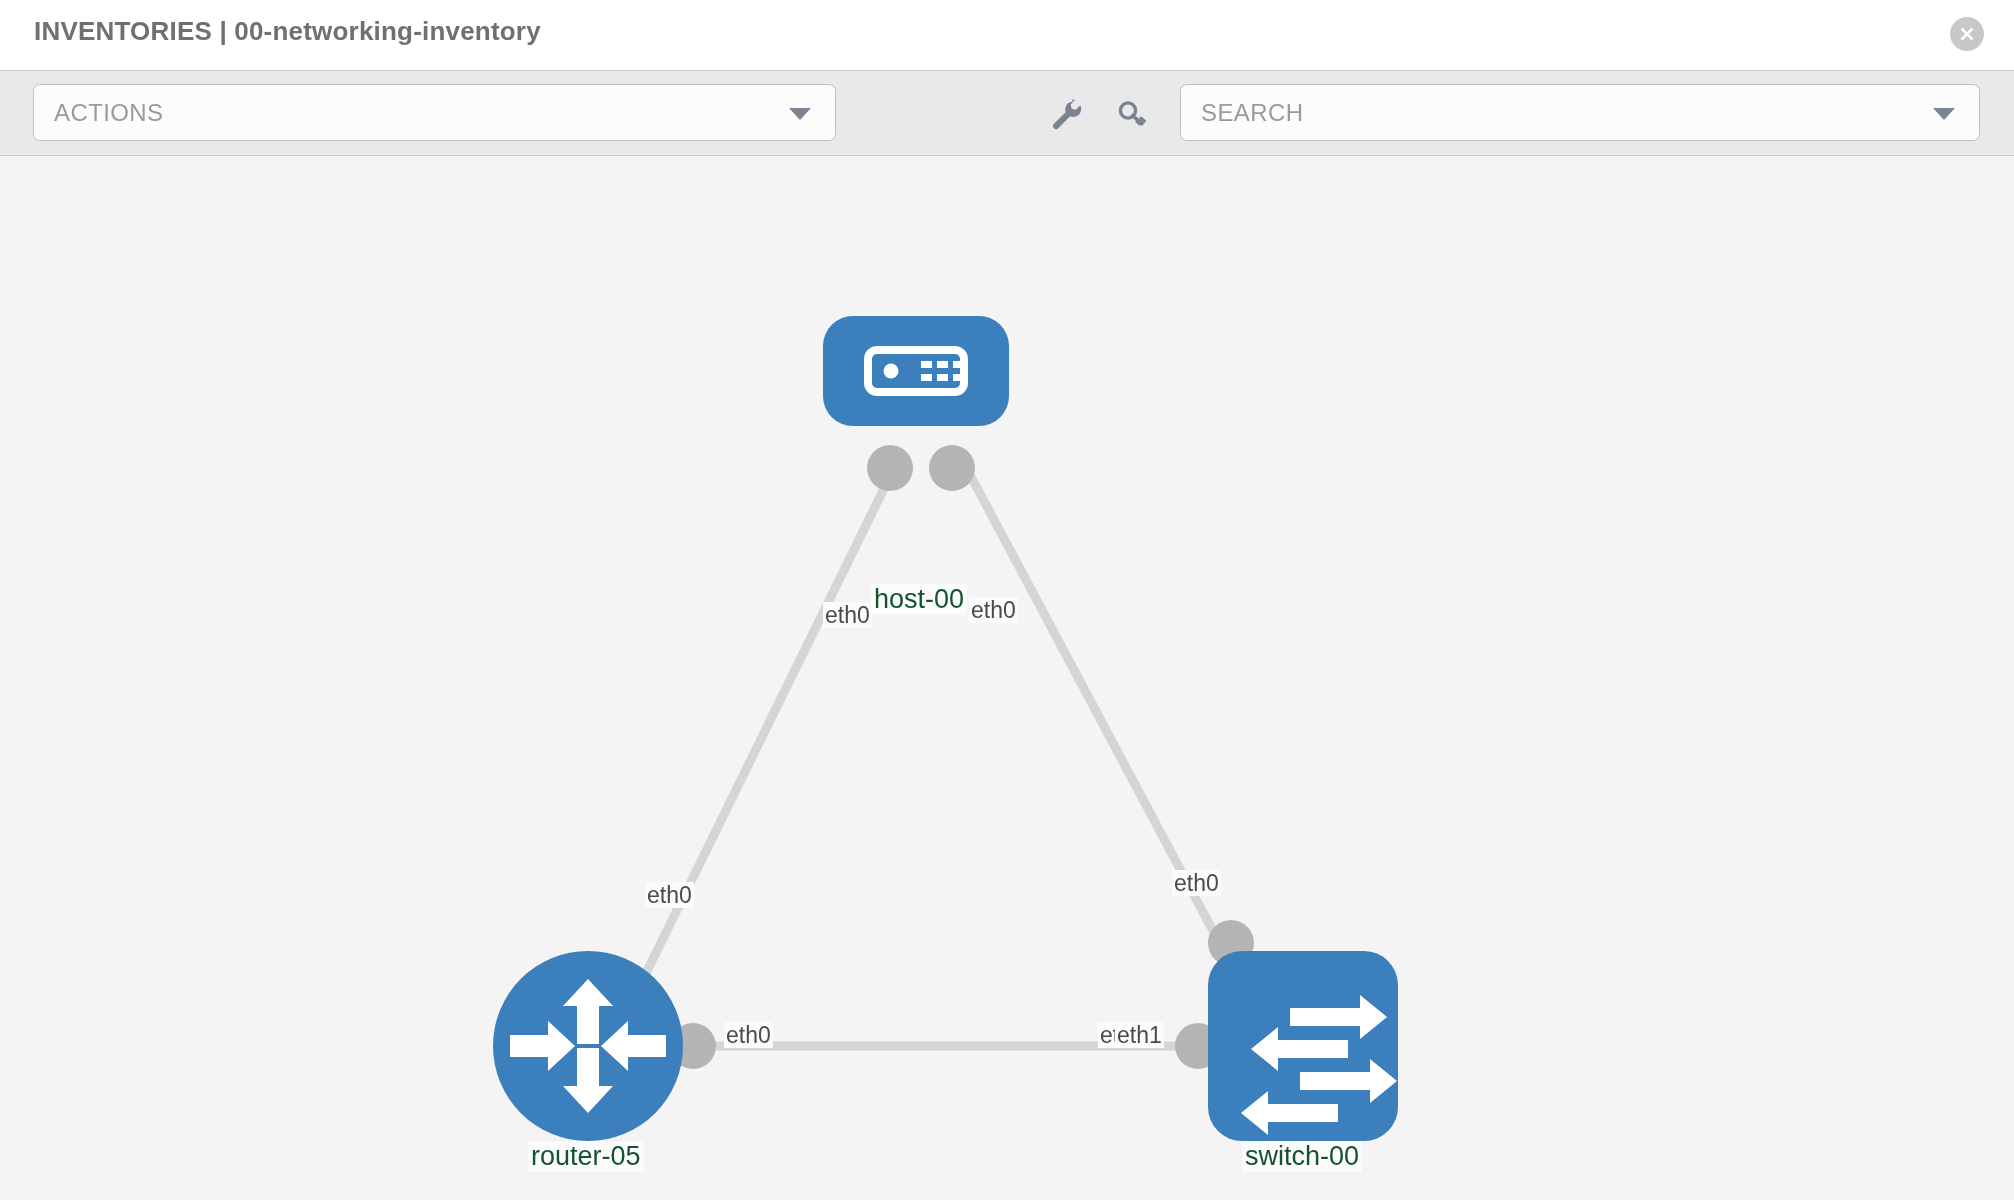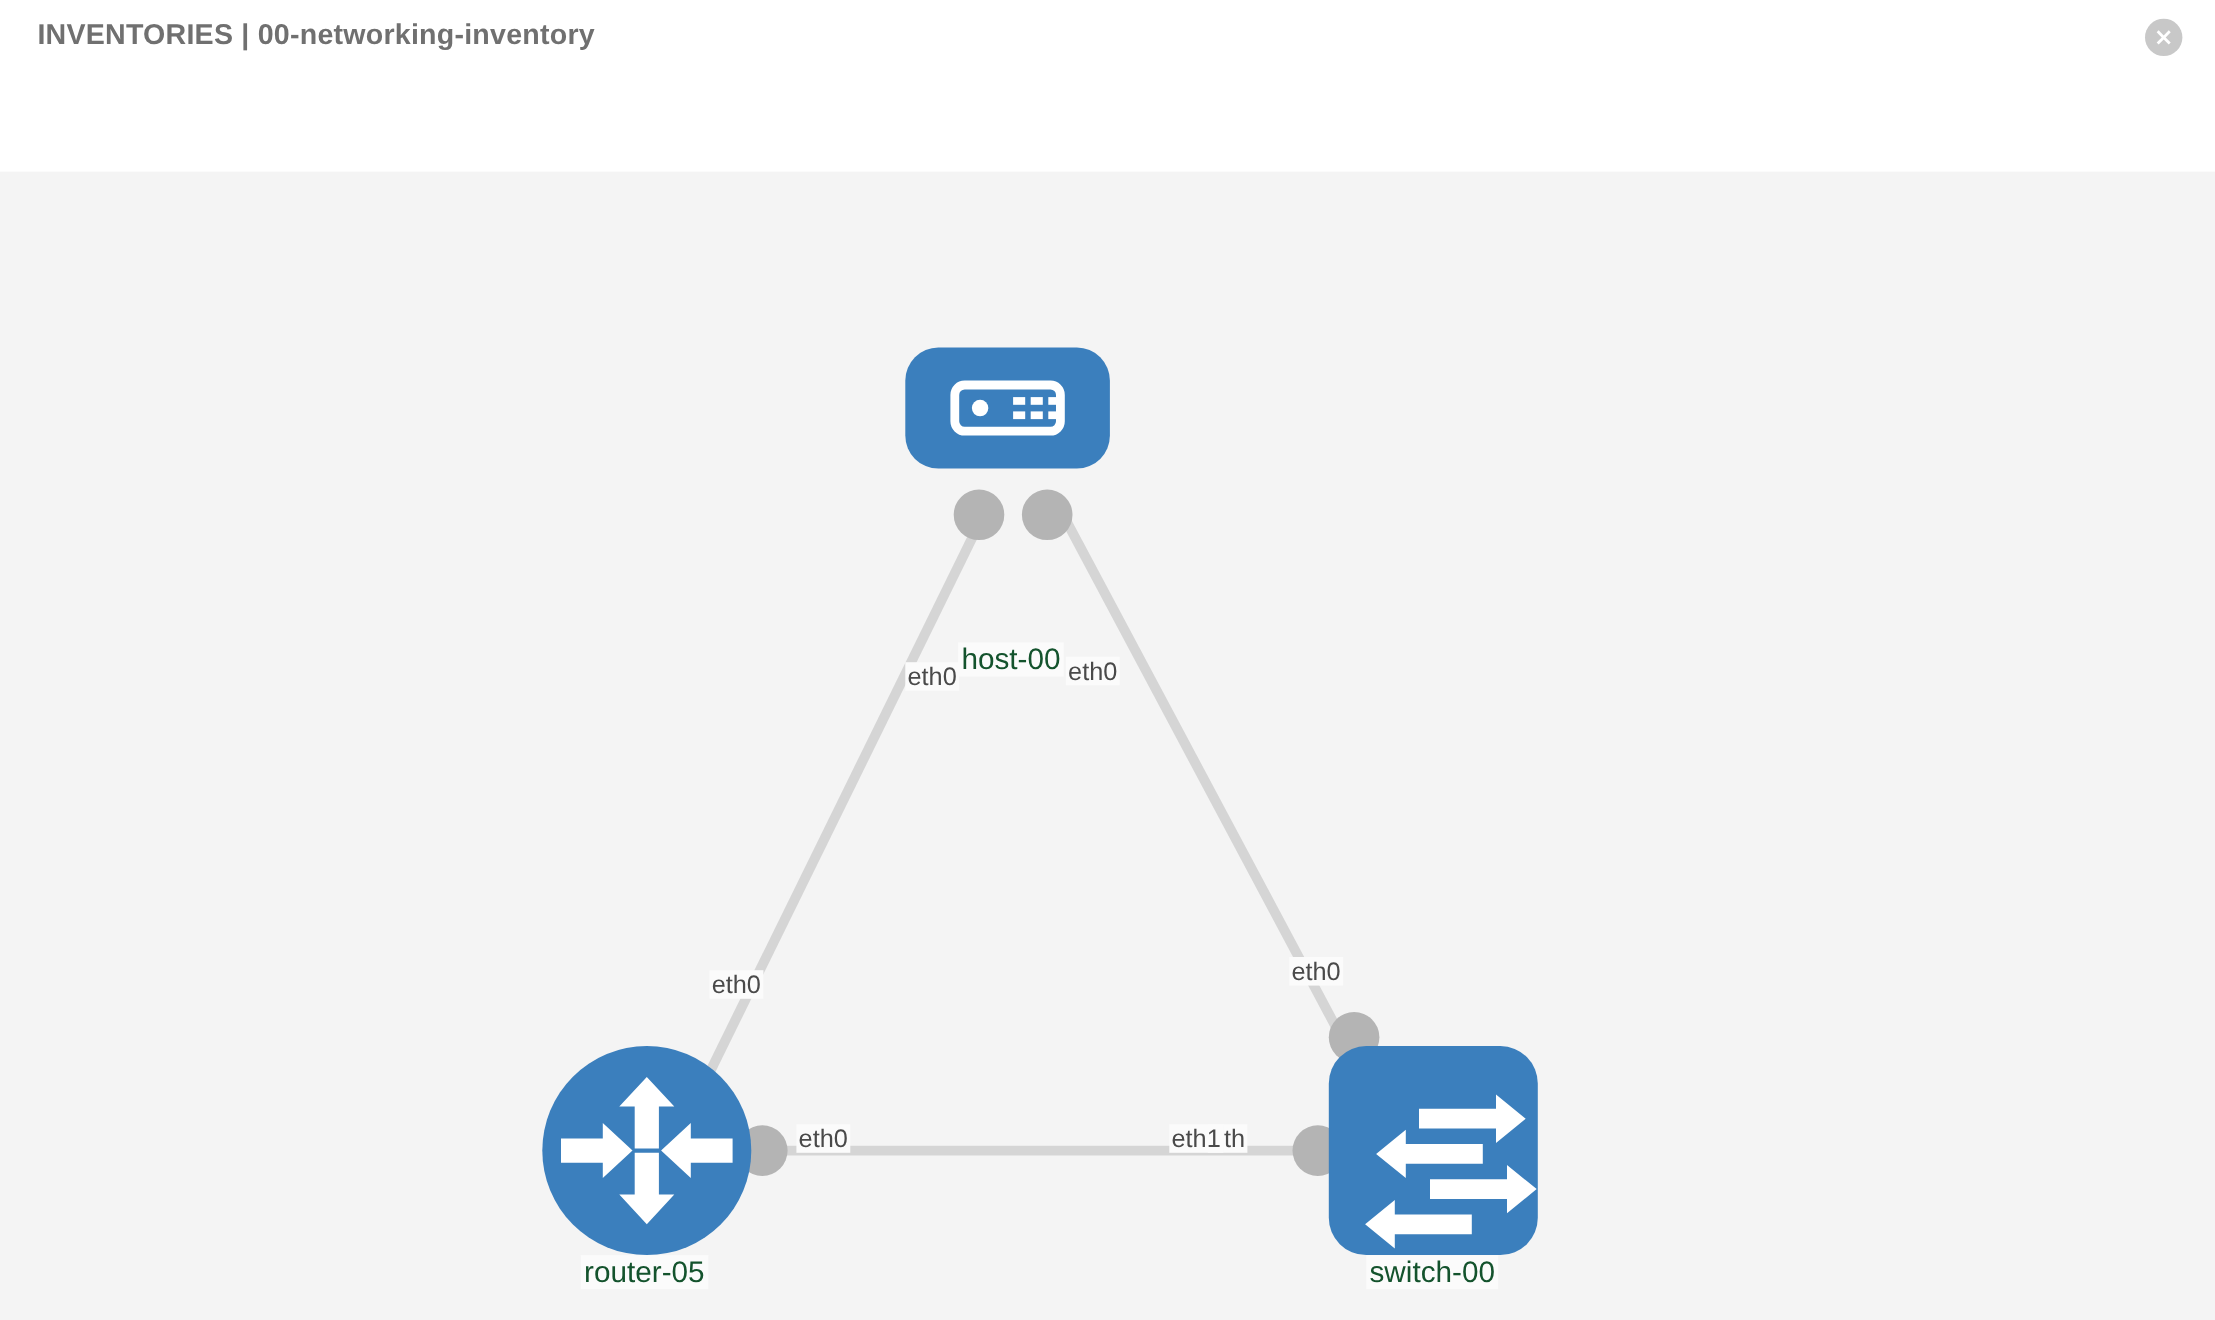--- a/index.html
+++ b/index.html
@@ -165,20 +165,51 @@
 
   <div class="header">
     <div class="header-title">INVENTORIES | 00-networking-inventory</div>
     <div class="close-btn">
       <svg width="20" height="20" viewBox="0 0 20 20" aria-hidden="true">
         <path d="M5.4 3.6 L10 8.2 L14.6 3.6 L16.4 5.4 L11.8 10 L16.4 14.6 L14.6 16.4 L10 11.8 L5.4 16.4 L3.6 14.6 L8.2 10 L3.6 5.4 Z" fill="#ffffff"></path>
       </svg>
     </div>
   </div>
 
+  <div class="toolbar">
+
+    <div class="actions-select">
+      <span class="actions-label">ACTIONS</span>
+      <span class="caret"></span>
+    </div>
+
+    <div class="tool-icon wrench">
+      <svg width="36" height="36" viewBox="0 0 36 36" aria-hidden="true">
+        <g fill="#7b8290">
+          <path d="M25.2 4.5 c-4.4 0-8 3.6-8 8 0 1.0 0.2 1.9 0.5 2.8 L5.6 27 c-1.0 1.0-1.0 2.7 0 3.8 l0.6 0.6 c1.0 1.0 2.7 1.0 3.8 0 L22.1 19.3 c0.9 0.4 2.0 0.6 3.1 0.6 4.4 0 8-3.6 8-8 0-1.3-0.3-2.5-0.9-3.6 l-4.5 4.5 -4.1-1.1 -1.1-4.1 4.5-4.5 c-1.1-0.4-2.3-0.6-3.6-0.6 z"></path>
+        </g>
+      </svg>
+    </div>
+
+    <div class="tool-icon key">
+      <svg width="36" height="36" viewBox="0 0 36 36" aria-hidden="true">
+        <g fill="#7b8290">
+          <circle cx="13" cy="13.5" r="7.6" fill="none" stroke="#7b8290" stroke-width="3.4"></circle>
+          <rect x="17.5" y="16.2" width="15.5" height="3.6" transform="rotate(40 17.5 16.2)"></rect>
+          <rect x="26.0" y="19.2" width="7.0" height="3.3" transform="rotate(40 26.0 19.2)"></rect>
+          <rect x="22.2" y="22.6" width="6.2" height="3.2" transform="rotate(40 22.2 22.6)"></rect>
+        </g>
+      </svg>
+    </div>
+
+    <div class="search-box">
+      <input class="search-input" type="text" placeholder="SEARCH" style="">
+      <span class="caret"></span>
+    </div>
+  </div>
 
   <div class="canvas">
 
     <svg class="topology-svg" viewBox="0 0 2014 1044">
 
       <g>
         <line x1="900" y1="300" x2="625" y2="860" stroke="#d5d5d5" stroke-width="9"></line>
         <line x1="960" y1="300" x2="1245" y2="835" stroke="#d5d5d5" stroke-width="9"></line>
         <line x1="700" y1="890" x2="1210" y2="890" stroke="#d5d5d5" stroke-width="9"></line>
       </g>
@@ -233,20 +264,20 @@
         </g>
       </g>
     </svg>
 
     <div class="iface-label" style="left:823px; top:446px;">eth0</div>
     <div class="iface-label" style="left:969px; top:441px;">eth0</div>
     <div class="iface-label" style="left:645px; top:726px;">eth0</div>
     <div class="iface-label" style="left:1172px; top:714px;">eth0</div>
     <div class="iface-label" style="left:724px; top:866px;">eth0</div>
     <div class="iface-label" style="left:1098px; top:866px;">eth</div>
-    <div class="iface-label" style="left:1063px; top:866px;">eth1</div>
+    <div class="iface-label" style="left:1115px; top:866px;">eth1</div>
 
     <div class="node-label" style="left:871px; top:428px;">host-00</div>
     <div class="node-label" style="left:528px; top:985px;">router-05</div>
     <div class="node-label" style="left:1242px; top:985px;">switch-00</div>
 
   </div>
 </div>
 
 </body></html>

